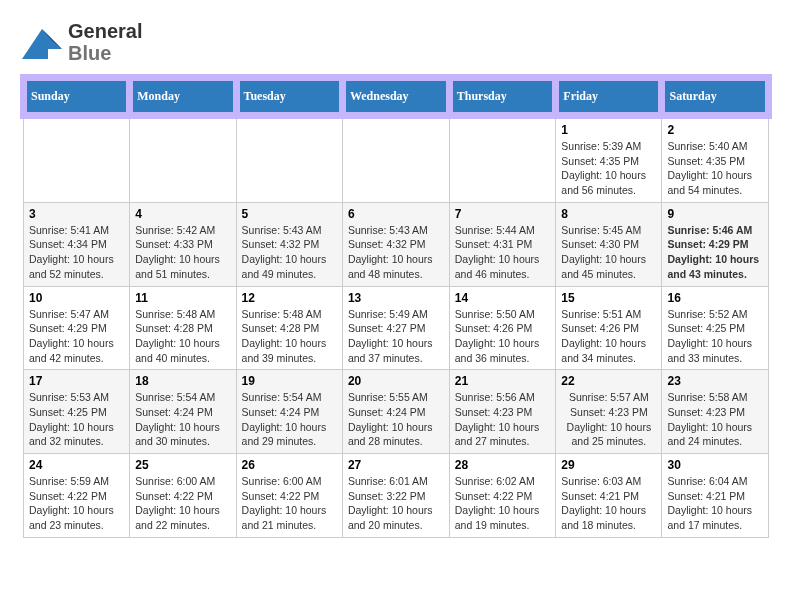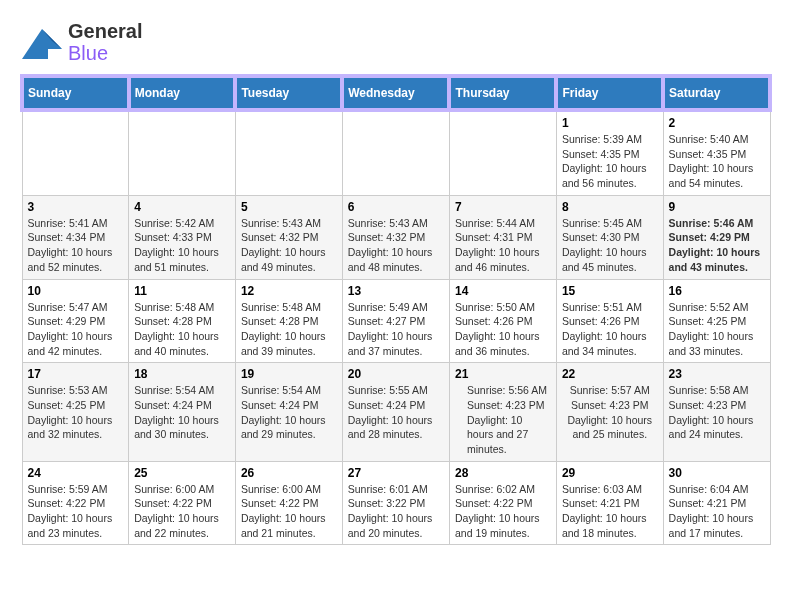--- a/index.html
+++ b/index.html
@@ -46,21 +46,22 @@
       border-collapse: collapse;
       font-size: 11px;
     }
     .calendar thead th {
       background: #2e7bbe;
       color: #fff;
       padding: 8px 4px;
       text-align: left;
       font-size: 12px;
       font-weight: bold;
-      border: 4px solid #c4b5fd;
+      border: 7px solid #c4b5fd;
+      font-family: Liberation Serif, serif;
     }
     .calendar tbody td {
       border: 1px solid #ccc;
       vertical-align: top;
       padding: 4px 5px;
       width: 108px;
       min-height: 80px;
       background: #fff;
     }
     .calendar tbody tr:nth-child(even) td {
@@ -86,21 +87,21 @@
 
 <div class="header">
   <div class="logo-wrapper">
     <svg width="42" height="42" viewBox="0 0 42 42">
 
       <polygon points="2,38 22,8 42,28 28,28 28,38" fill="#2e7bbe"></polygon>
       <polygon points="22,8 42,28 32,20" fill="#1a5a99"></polygon>
     </svg>
     <div class="logo">
       <span style="font-size:20px;font-weight:bold;line-height:1.1;"><span style="color:#333;">General</span></span>
-      <span style="font-size:20px;font-weight:normal;line-height:1.1;color:#8b5cf6;">Blue</span>
+      <span style="font-size:20px;font-weight:bold;line-height:1.1;color:#737373;">Blue</span>
     </div>
   </div>
 </div>
 
 <table class="calendar">
   <thead>
     <tr>
     <th>Sunday</th>
         <th>Monday</th>
         <th>Tuesday</th>
@@ -238,21 +239,21 @@
 Daylight: 10 hours and 29 minutes.</div>
         </td>
         <td>
           <span class="day-number">20</span>
           <div class="day-info" style="white-space: pre-line;">Sunrise: 5:55 AM
 Sunset: 4:24 PM
 Daylight: 10 hours and 28 minutes.</div>
         </td>
         <td>
           <span class="day-number">21</span>
-          <div class="day-info" style="white-space: pre-line; margin-left: 12px;">Sunrise: 5:56 AM
+          <div class="day-info" style="white-space: pre-line;">Sunrise: 5:56 AM
 Sunset: 4:23 PM
 Daylight: 10 hours and 27 minutes.</div>
         </td>
         <td>
           <span class="day-number">22</span>
           <div class="day-info" style="white-space: pre-line; text-align: center;">Sunrise: 5:57 AM
 Sunset: 4:23 PM
 Daylight: 10 hours and 25 minutes.</div>
         </td>
         <td>

